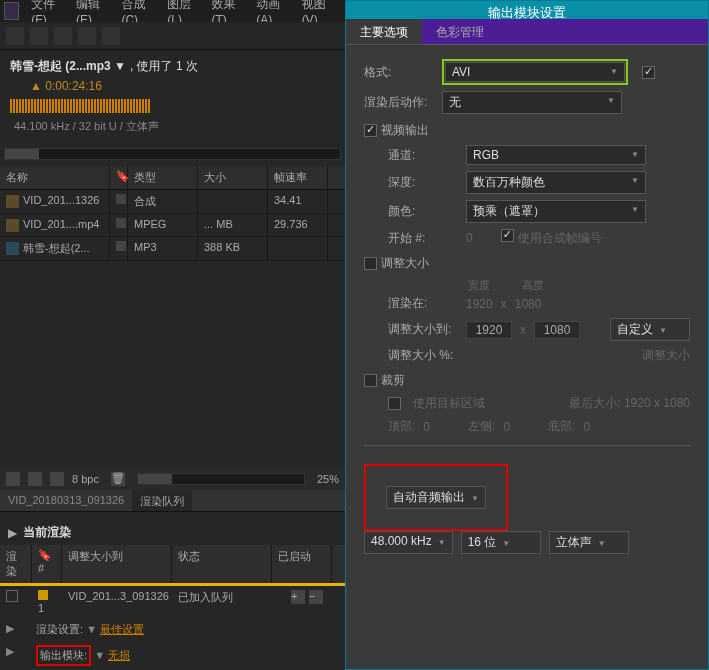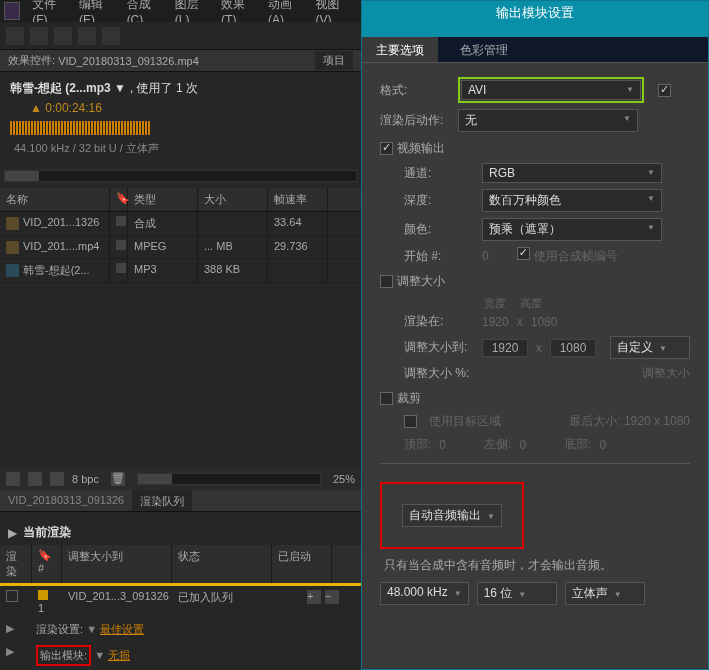--- a/index.html
+++ b/index.html
@@ -52,22 +52,22 @@
 .render-sub { padding: 4px 8px; background: #262626; display: flex; align-items: center; gap: 6px; }
 .render-hdr { display: flex; background: #2e2e2e; border-bottom: 3px solid #eab308; font-size: 11px; }
 .render-hdr > div { padding: 4px 6px; border-right: 1px solid #1a1a1a; }
 .rc1{width:32px}.rc2{width:30px}.rc3{width:110px}.rc4{width:100px}.rc5{width:60px}
 .render-row { display: flex; font-size: 11px; padding: 2px 0; }
 .render-row > div { padding: 2px 6px; }
 .orange { color: #d08000; text-decoration: underline; }
 .checkbox { width: 12px; height: 12px; border: 1px solid #666; display: inline-block; }
 
 
-.out-title { height: 36px; background: #0a8fa8; color: #fff; text-align: center; line-height: 24px; font-size: 13px; }
-.out-tabs { height: 26px; background: #0f172a; display: flex; border-bottom: 1px solid #555; gap: 8px; }
+.out-title { height: 18px; background: #0a8fa8; color: #fff; text-align: center; line-height: 24px; font-size: 13px; }
+.out-tabs { height: 26px; background: #4c1d95; display: flex; border-bottom: 1px solid #555; }
 .out-tabs .ot { padding: 5px 14px; font-size: 12px; }
 .out-tabs .ot.active { background: #3a3a3a; color: #fff; }
 .out-body { padding: 14px 18px; flex: 1; font-size: 12px; color: #aaa; overflow-y: auto; }
 .form-row { display: flex; align-items: center; margin-bottom: 6px; gap: 8px; }
 .form-label { width: 70px; text-align: left; color: #aaa; }
 .select { flex: 1; background: #2a2a2a; border: 1px solid #555; padding: 2px 6px; position: relative; max-width: 180px; color: #ddd; }
 .select::after { content: "▼"; font-size: 8px; position: absolute; right: 6px; top: 4px; color: #888; }
 .checkbox-r { width: 13px; height: 13px; border: 1px solid #666; display: inline-block; margin-right: 4px; position: relative; background: #2a2a2a; }
 .checkbox-r.checked::after { content: "✓"; position: absolute; top: -2px; left: 1px; color: #ddd; font-size: 11px; }
 .section-label { margin: 8px 0 6px 0; display: flex; align-items: center; }
@@ -76,21 +76,21 @@
 .disabled { color: #666; }
 .red-box { border: 2px solid #84cc16; padding: 1px; }
 .red-box-inline { border: 2px solid #e00000; display: inline-block; }
 .sep-line { height: 1px; background: #555; margin: 10px 0; }
 
 
 .audio-sec { margin-top: 18px; }
 .small-sel { background: #333; border: 1px solid #555; padding: 2px 6px; position: relative; display: inline-block; min-width: 80px; color: #ddd; }
 .small-sel::after { content: "▼"; font-size: 8px; margin-left: 6px; color: #888; }
 
-.label-row { display:flex; margin:4px 0 2px 80px; font-size:11px; color:#666; gap:14px;}
+.label-row { display:flex; margin:4px 0 2px 80px; font-size:11px; color:#666; gap:32px;}
 </style>
 </head>
 <body>
 
 <div class="app">
 
   <div class="left-panel">
     <div class="menubar">
       <div class="logo"></div>
       <span class="menuitem">文件(F)</span>
@@ -101,24 +101,20 @@
       <span class="menuitem">动画(A)</span>
       <span class="menuitem">视图(V)</span>
     </div>
     <div class="toolbar">
       <div class="tool-icon"></div>
       <div class="tool-icon"></div>
       <div class="tool-icon"></div>
       <div class="tool-icon"></div>
       <div class="tool-icon"></div>
     </div>
-    <div class="panel-hdr">
-      <span>效果控件:</span>&nbsp;<span>VID_20180313_091326.mp4</span>
-      <span style="margin-left:auto" class="tab">项目</span>
-    </div>
 
     <div class="info-area">
       <div class="title-row">
         <b>韩雪-想起 (2...mp3 ▼</b>
         <span>, 使用了 1 次</span>
       </div>
       <div class="time">▲ 0:00:24:16</div>
       <div class="wave"></div>
       <span class="audio-info">44.100 kHz / 32 bit U / 立体声</span>
     </div>
@@ -133,21 +129,21 @@
         <div style="width:18px">🔖</div>
         <div class="col-type">类型</div>
         <div class="col-size">大小</div>
         <div class="col-fps">帧速率</div>
       </div>
       <div class="fl-row">
         <div class="col-name"><span class="file-icon"></span><span>VID_201...1326</span></div>
         <div style="width:18px"><span style="width:10px;height:10px;background:#444;display:inline-block"></span></div>
         <div class="col-type">合成</div>
         <div class="col-size"></div>
-        <div class="col-fps">33.64</div>
+        <div class="col-fps">34.41</div>
       </div>
       <div class="fl-row">
         <div class="col-name"><span class="file-icon"></span><span>VID_201....mp4</span></div>
         <div style="width:18px"><span style="width:10px;height:10px;background:#444;display:inline-block"></span></div>
         <div class="col-type">MPEG</div>
         <div class="col-size">... MB</div>
         <div class="col-fps">29.736</div>
       </div>
       <div class="fl-row">
         <div class="col-name"><span class="file-icon mp3"></span><span>韩雪-想起(2...</span></div>
@@ -262,21 +258,21 @@
           <span class="form-label">渲染在:</span>
           <span>1920</span>
             <span>x</span>
             <span>1080</span>
         </div>
         <div class="form-row">
           <span class="form-label">调整大小到:</span>
           <span class="num-field">1920</span>
             <span>x</span>
           <span class="num-field">1080</span>
-          <span class="small-sel" style="margin-left:6px">自定义</span>
+          <span class="small-sel" style="margin-left:22px">自定义</span>
         </div>
         <div class="form-row">
           <span class="form-label">调整大小 %:</span>
           <span style="margin-left:auto">调整大小</span>
         </div>
       </div>
 
       <div class="section-label">
         <span class="checkbox-r"></span>
         <span>裁剪</span>
@@ -296,21 +292,20 @@
             <span>0</span>
         </div>
       </div>
 
       <div class="sep-line"></div>
 
       <div class="audio-sec">
         <span class="red-box-inline" style="padding:20px">
           <span class="small-sel">自动音频输出</span>
         </span>
-        <div style="margin:8px 0 8px 4px;color:#aaa">只有当合成中含有音频时，才会输出音频。</div>
         <div style="display:flex;gap:8px">
           <span class="small-sel">48.000 kHz</span>
           <span class="small-sel">16 位</span>
           <span class="small-sel">立体声</span>
         </div>
       </div>
     </div>
   </div>
 </div>
 

